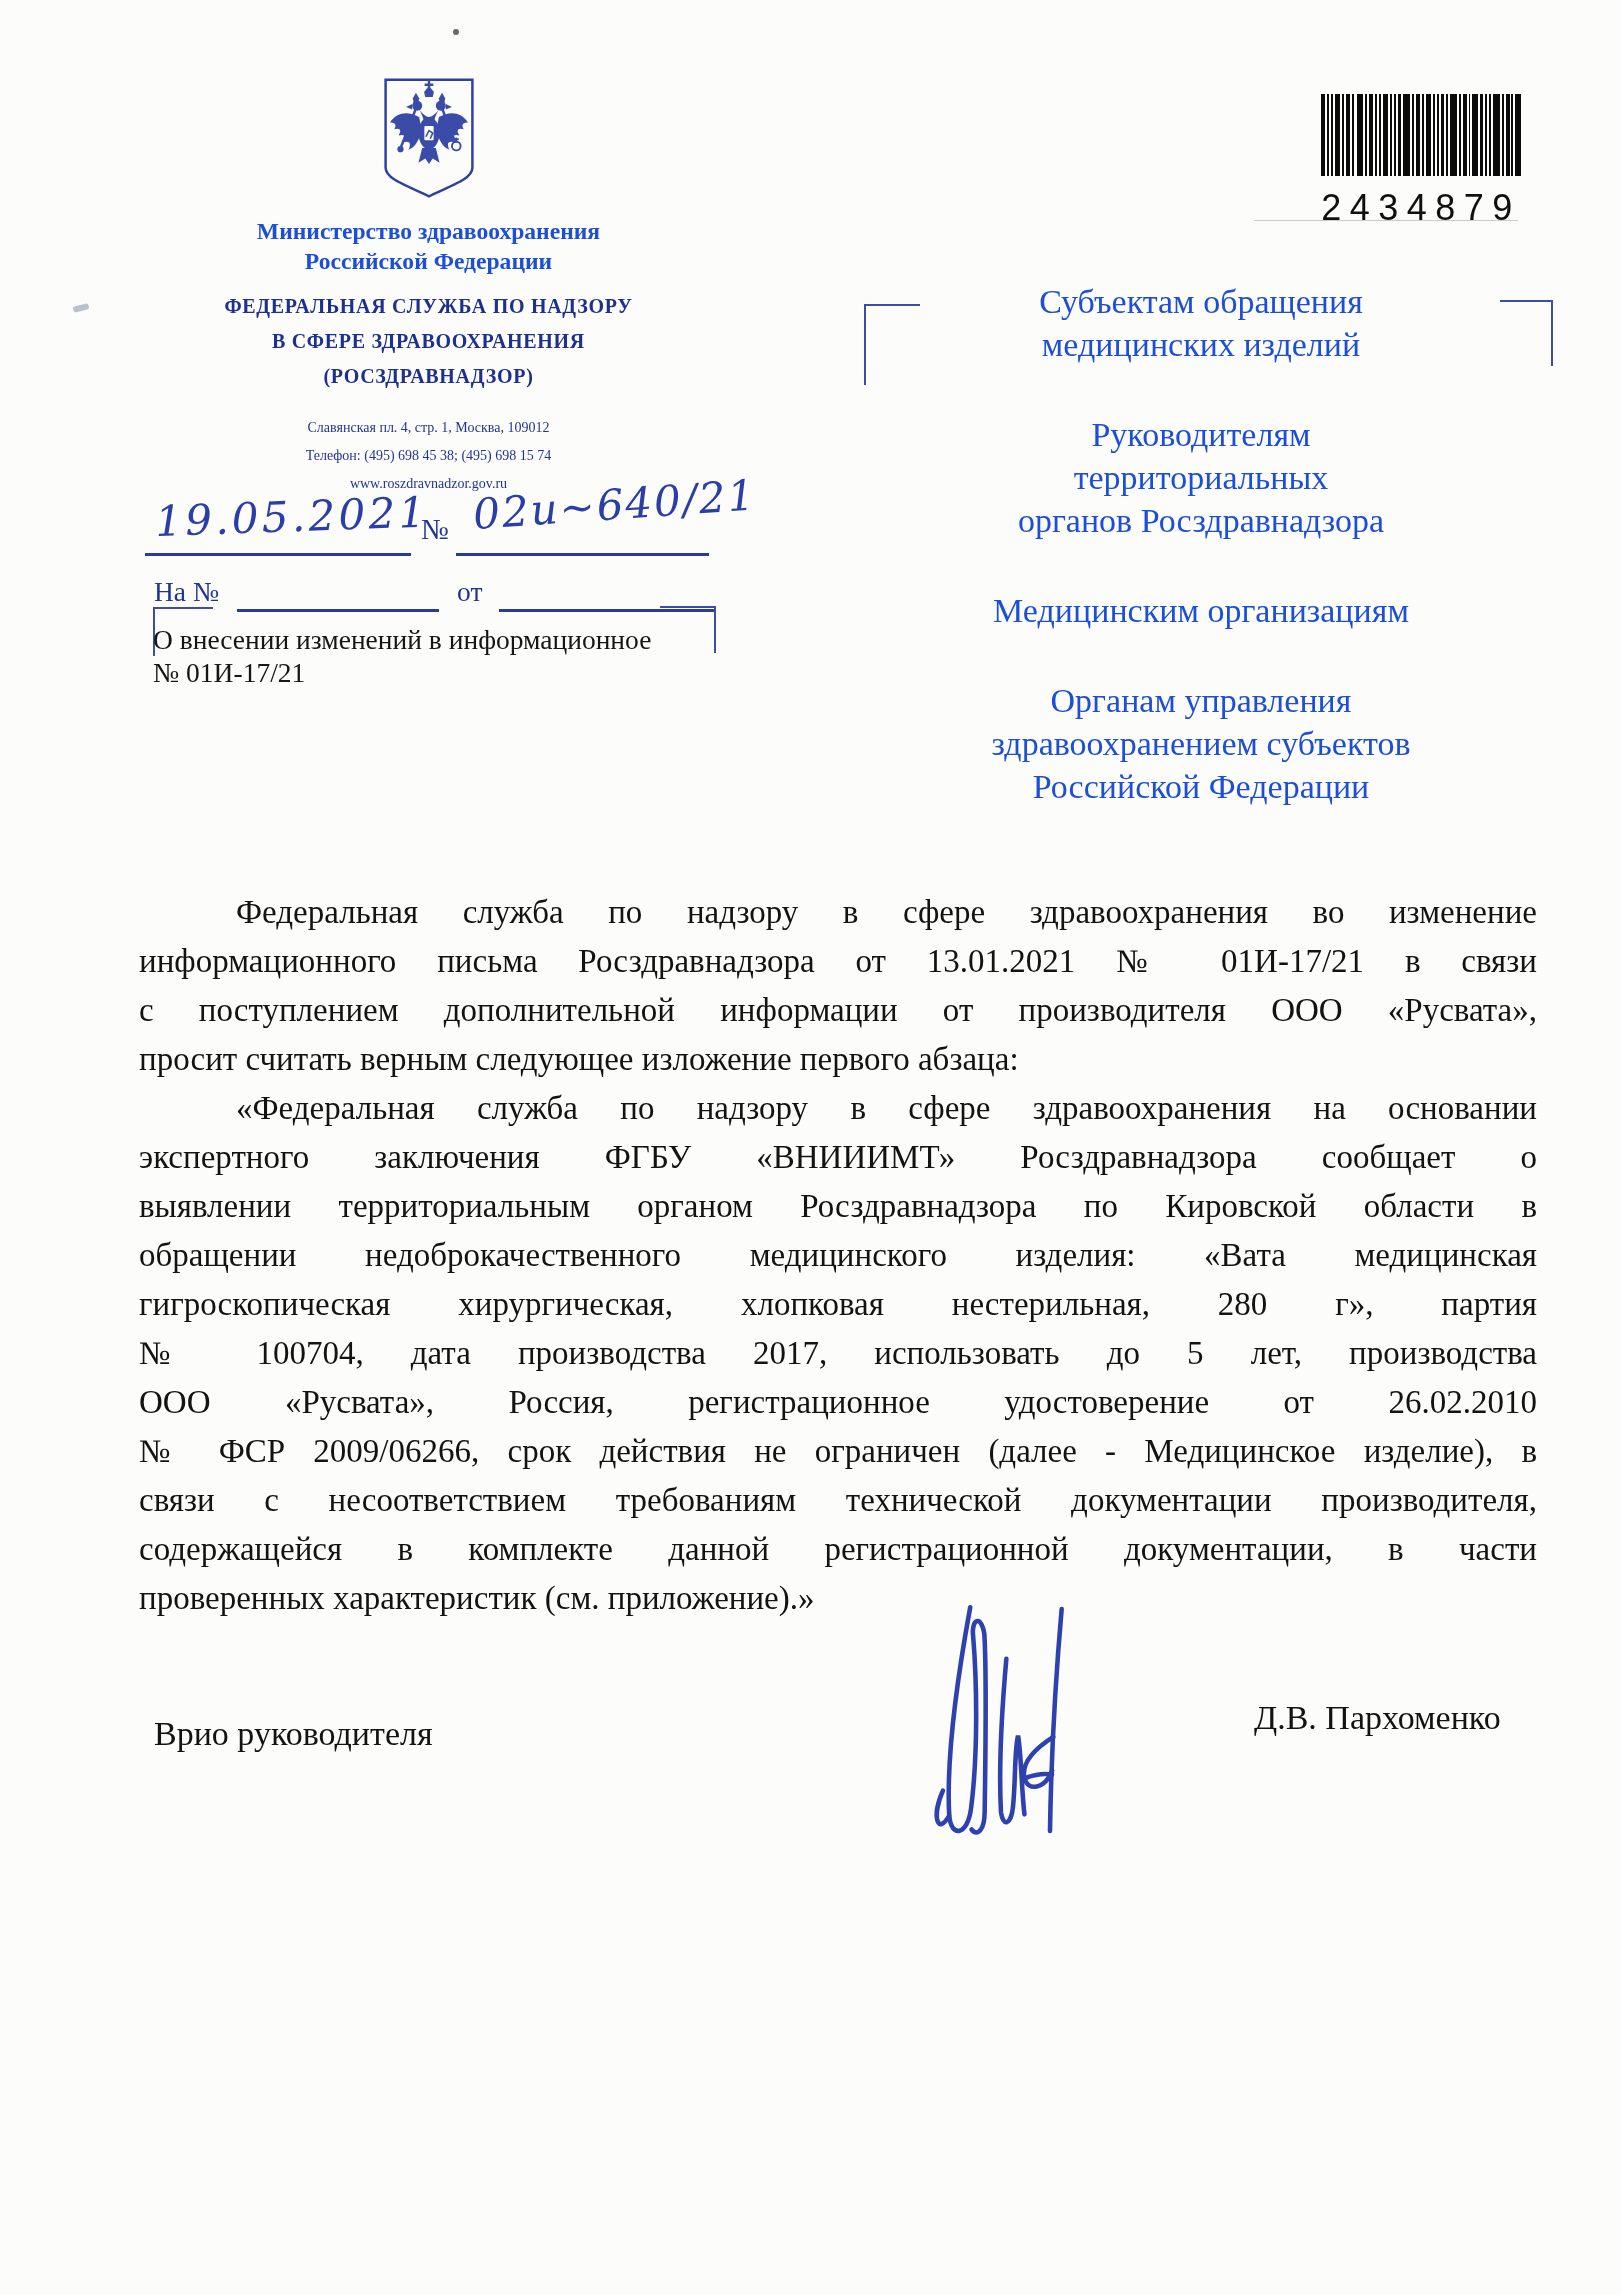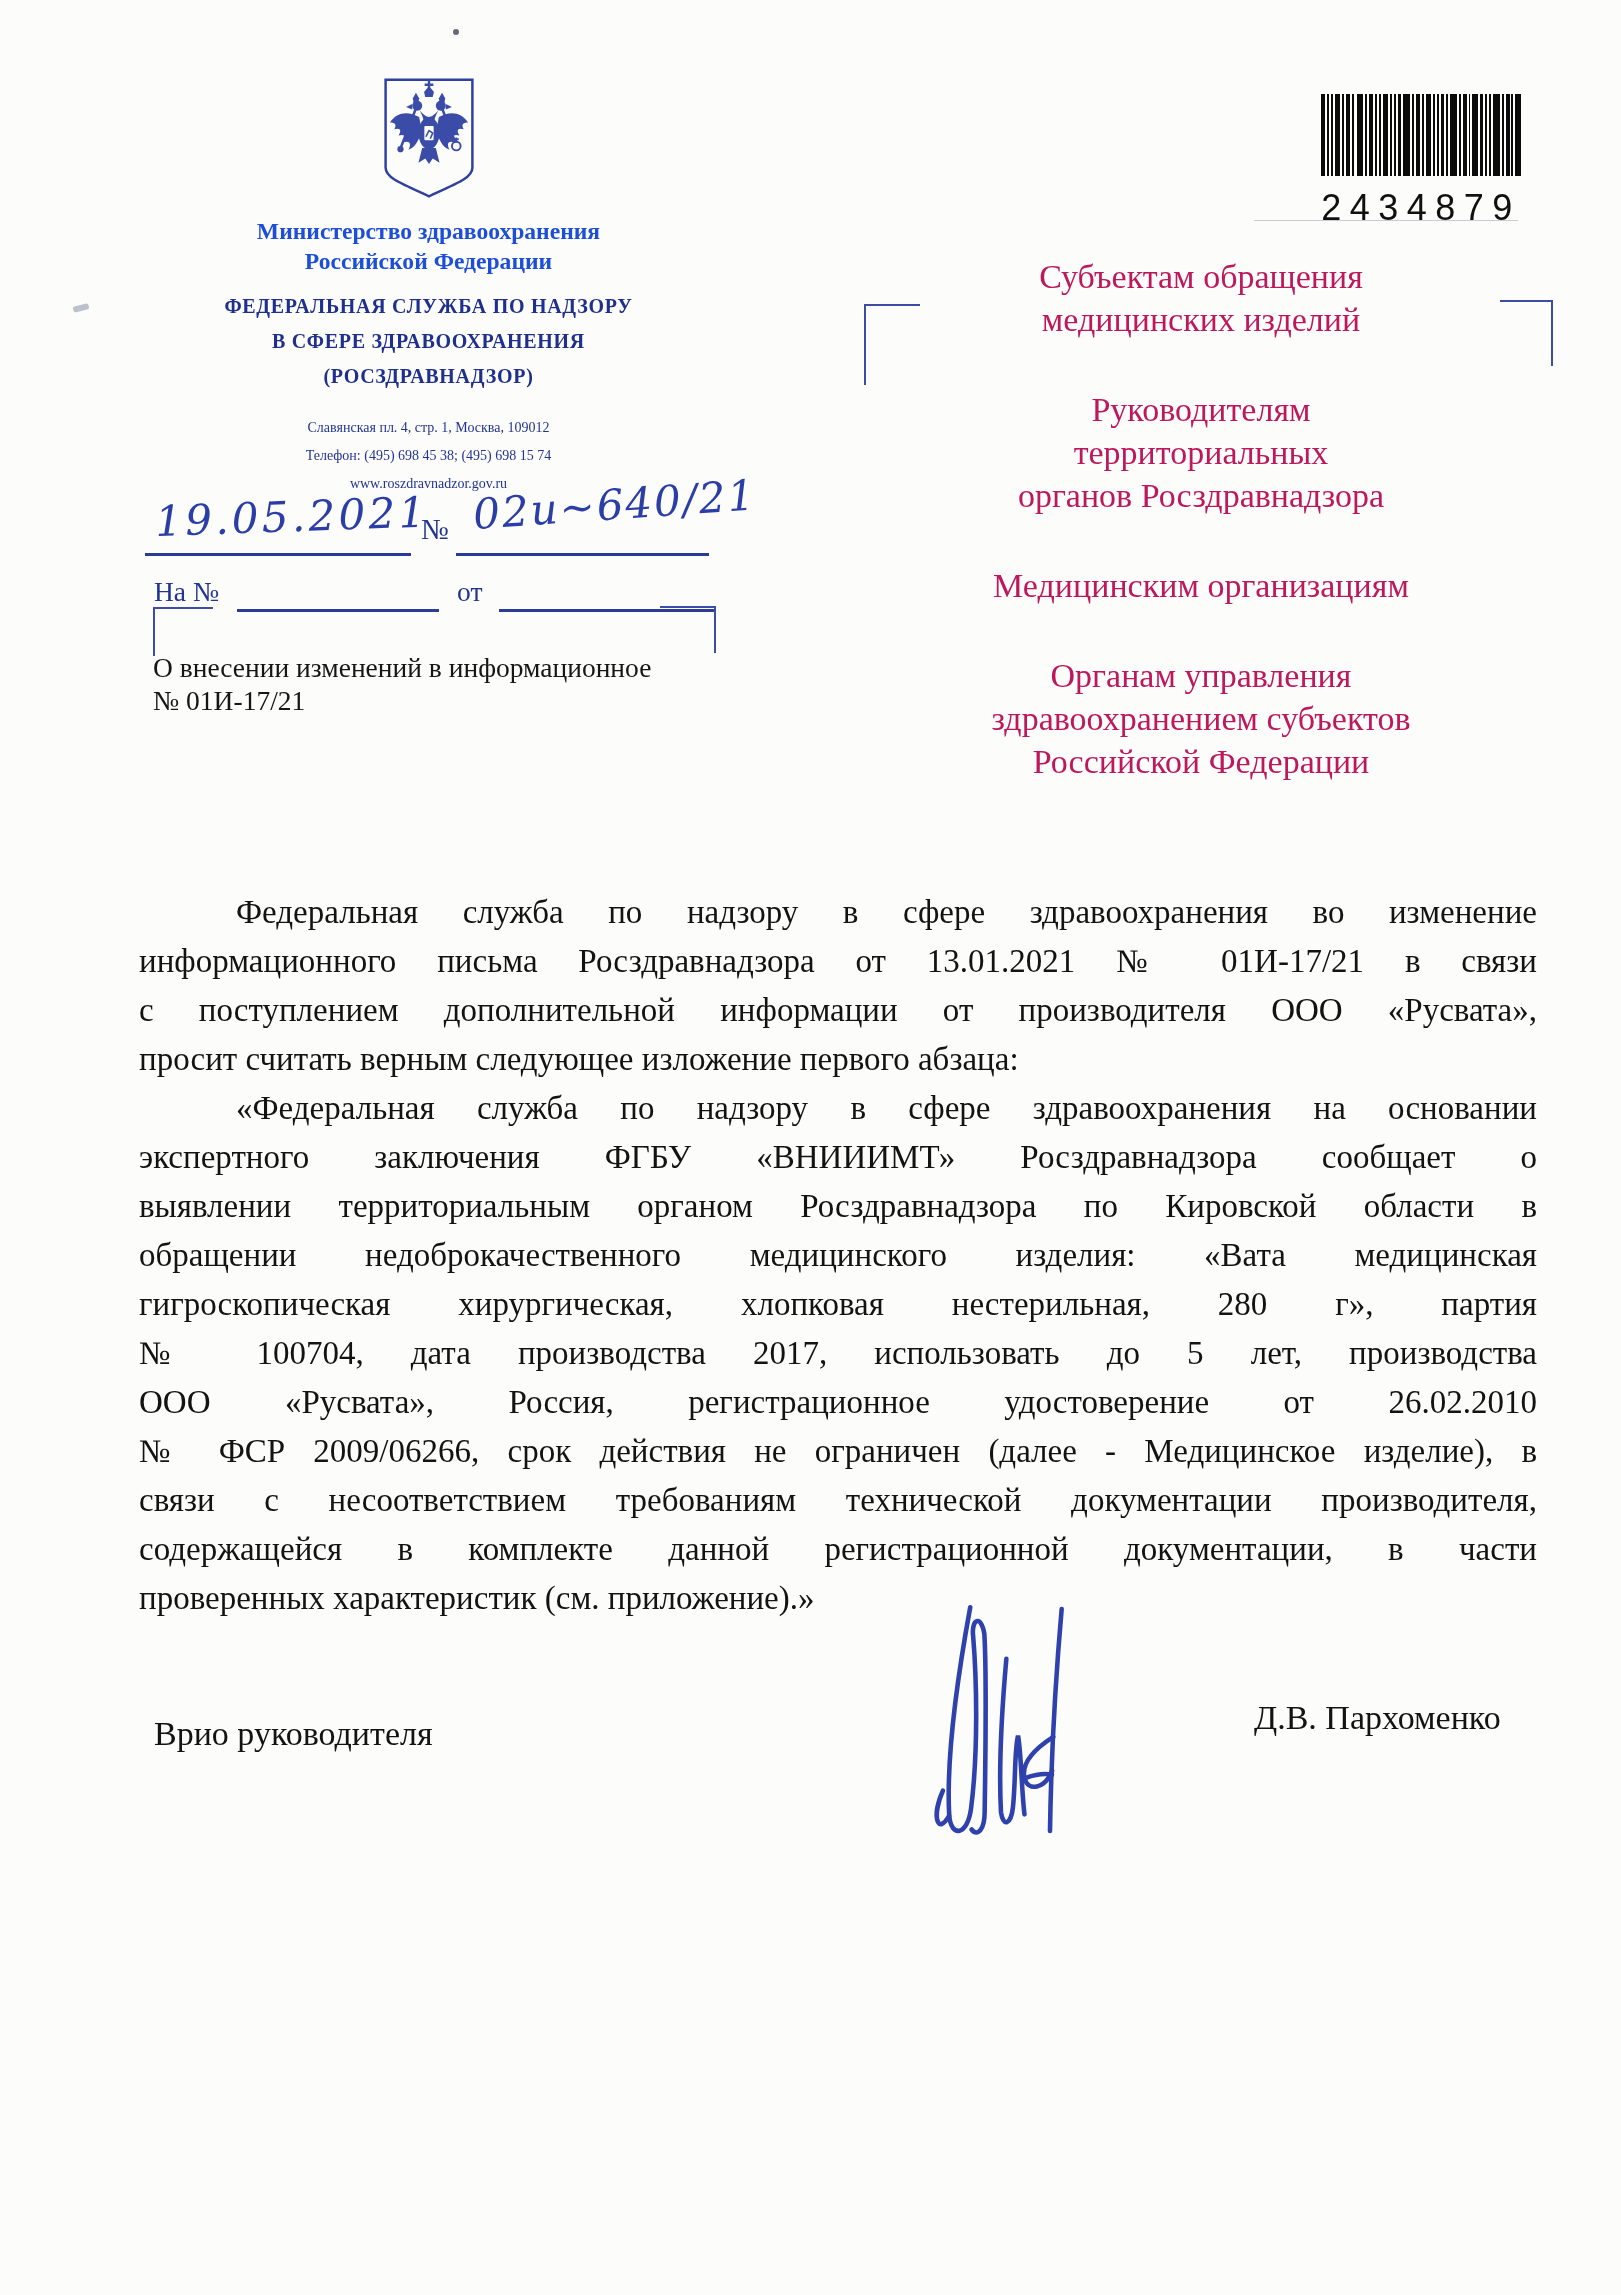--- a/index.html
+++ b/index.html
@@ -38,26 +38,26 @@
   .ref-nosign{left:421px;top:513px;font-size:29px;color:#223493;}
   .ref-line{position:absolute;height:2.6px;background:#2c3c94;}
   .ref-label{font-size:27.5px;color:#223493;}
 
   
   .corner{position:absolute;border:0 solid #3c4da3;}
   .corner.tl{border-top-width:2.6px;border-left-width:2.6px;}
   .corner.tr{border-top-width:2.6px;border-right-width:2.6px;}
 
   
-  .subject{left:153px;top:651px;width:602px;}
+  .subject{left:153px;top:623px;width:602px;}
   .subject-line{font-size:27.5px;line-height:33px;color:#161616;}
 
   
   .recipients{left:841px;top:255px;width:720px;text-align:center;}
-  .recipient{font-size:34px;line-height:43px;color:#be185d;white-space:pre-line;margin-bottom:47px;}
+  .recipient{font-size:34px;line-height:43px;color:#1d4ed8;white-space:pre-line;margin-bottom:47px;margin-top:25px;}
 
   
   .body-text{left:139px;top:888px;width:1398px;}
   .body-line{
     font-size:33px;line-height:49px;color:#131313;
     text-align:justify;text-align-last:justify;
   }
   .body-line.first{padding-left:97px;}
   .body-line.last{text-align-last:left;}
 

